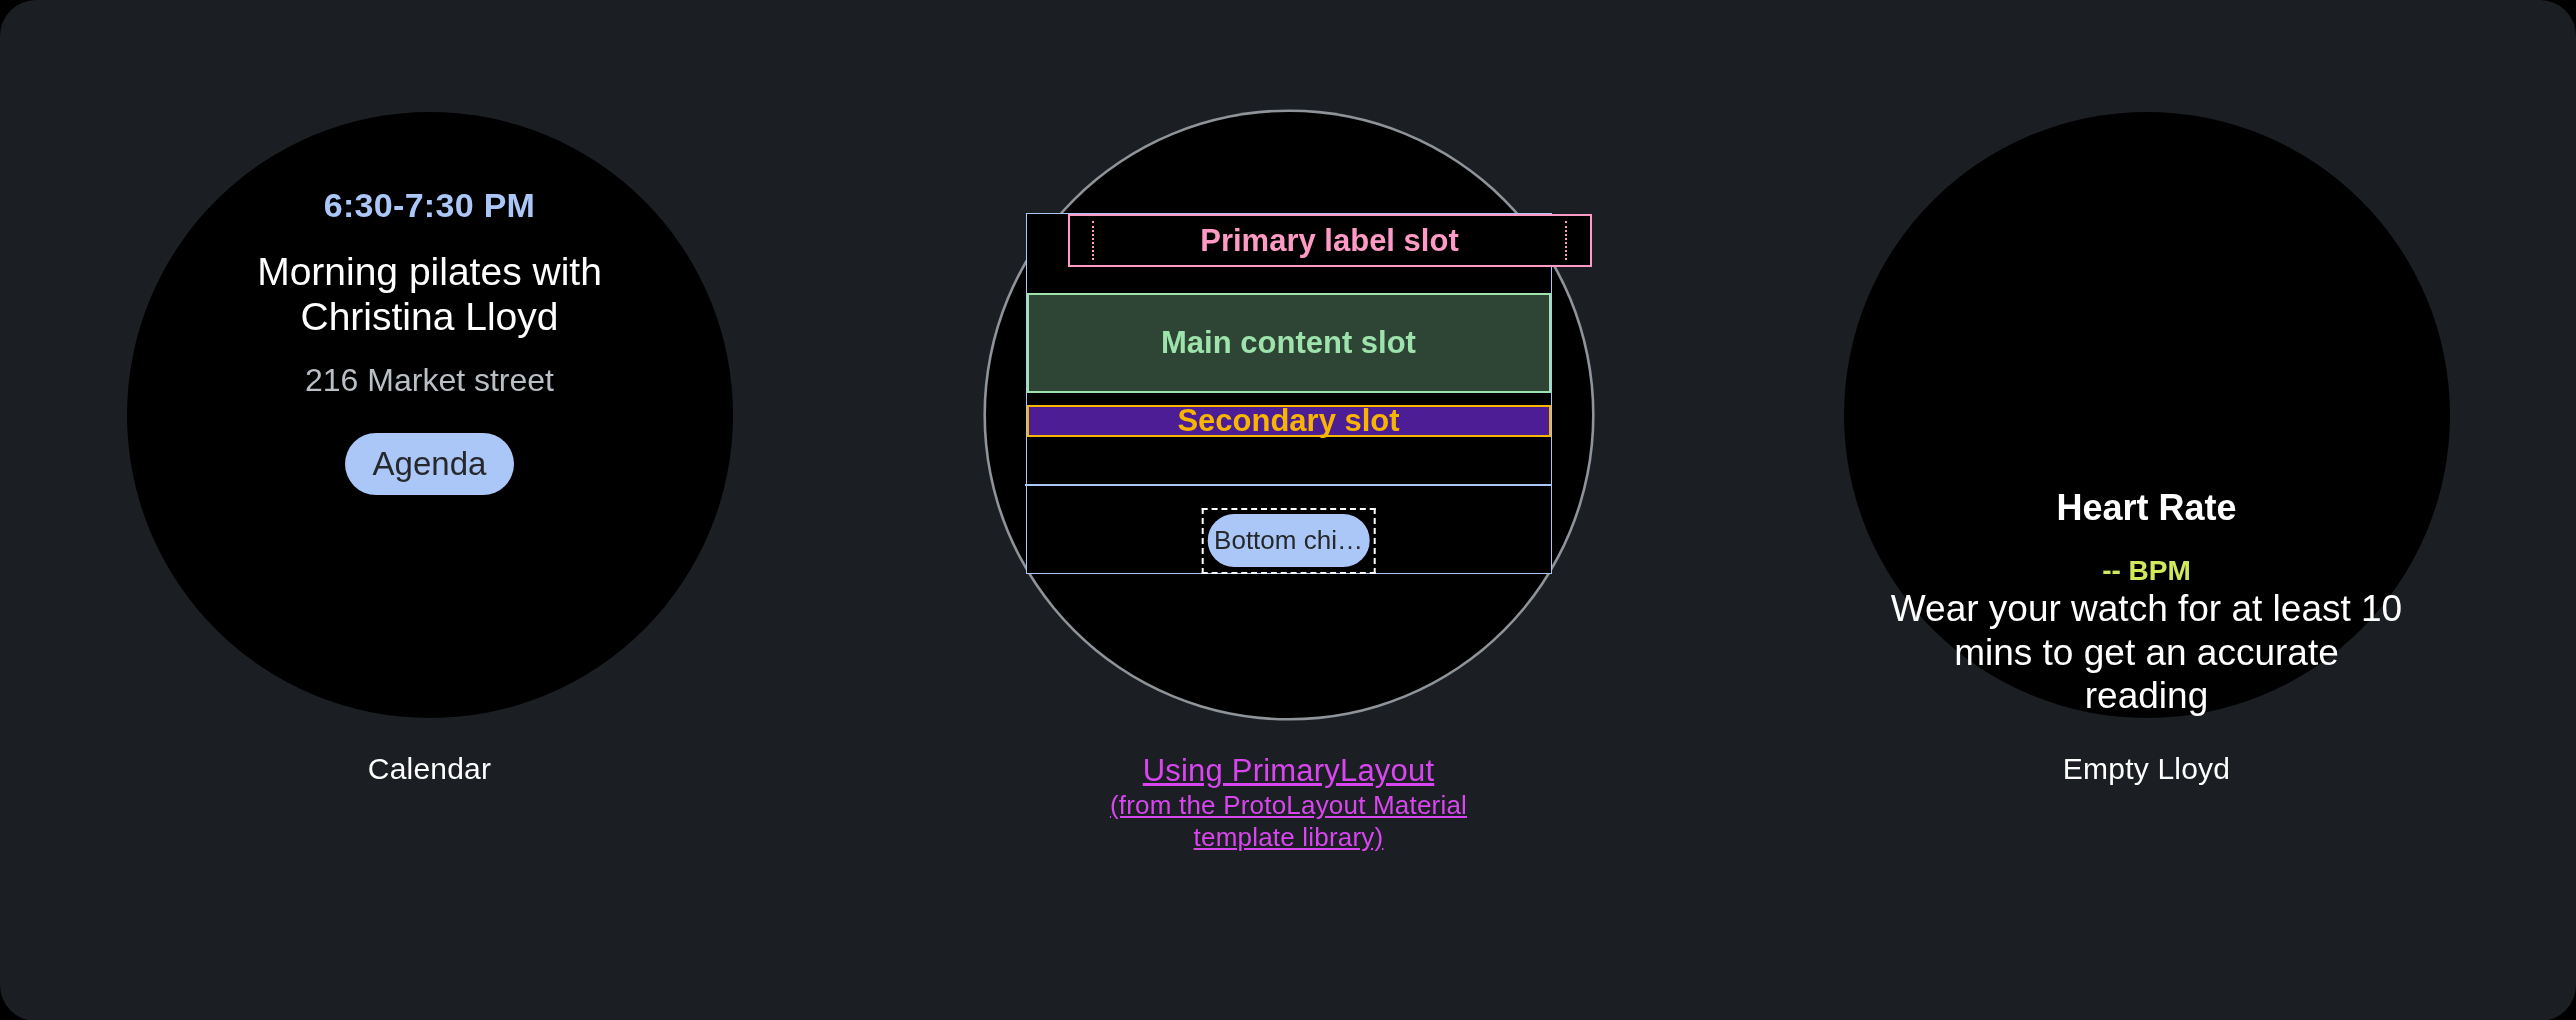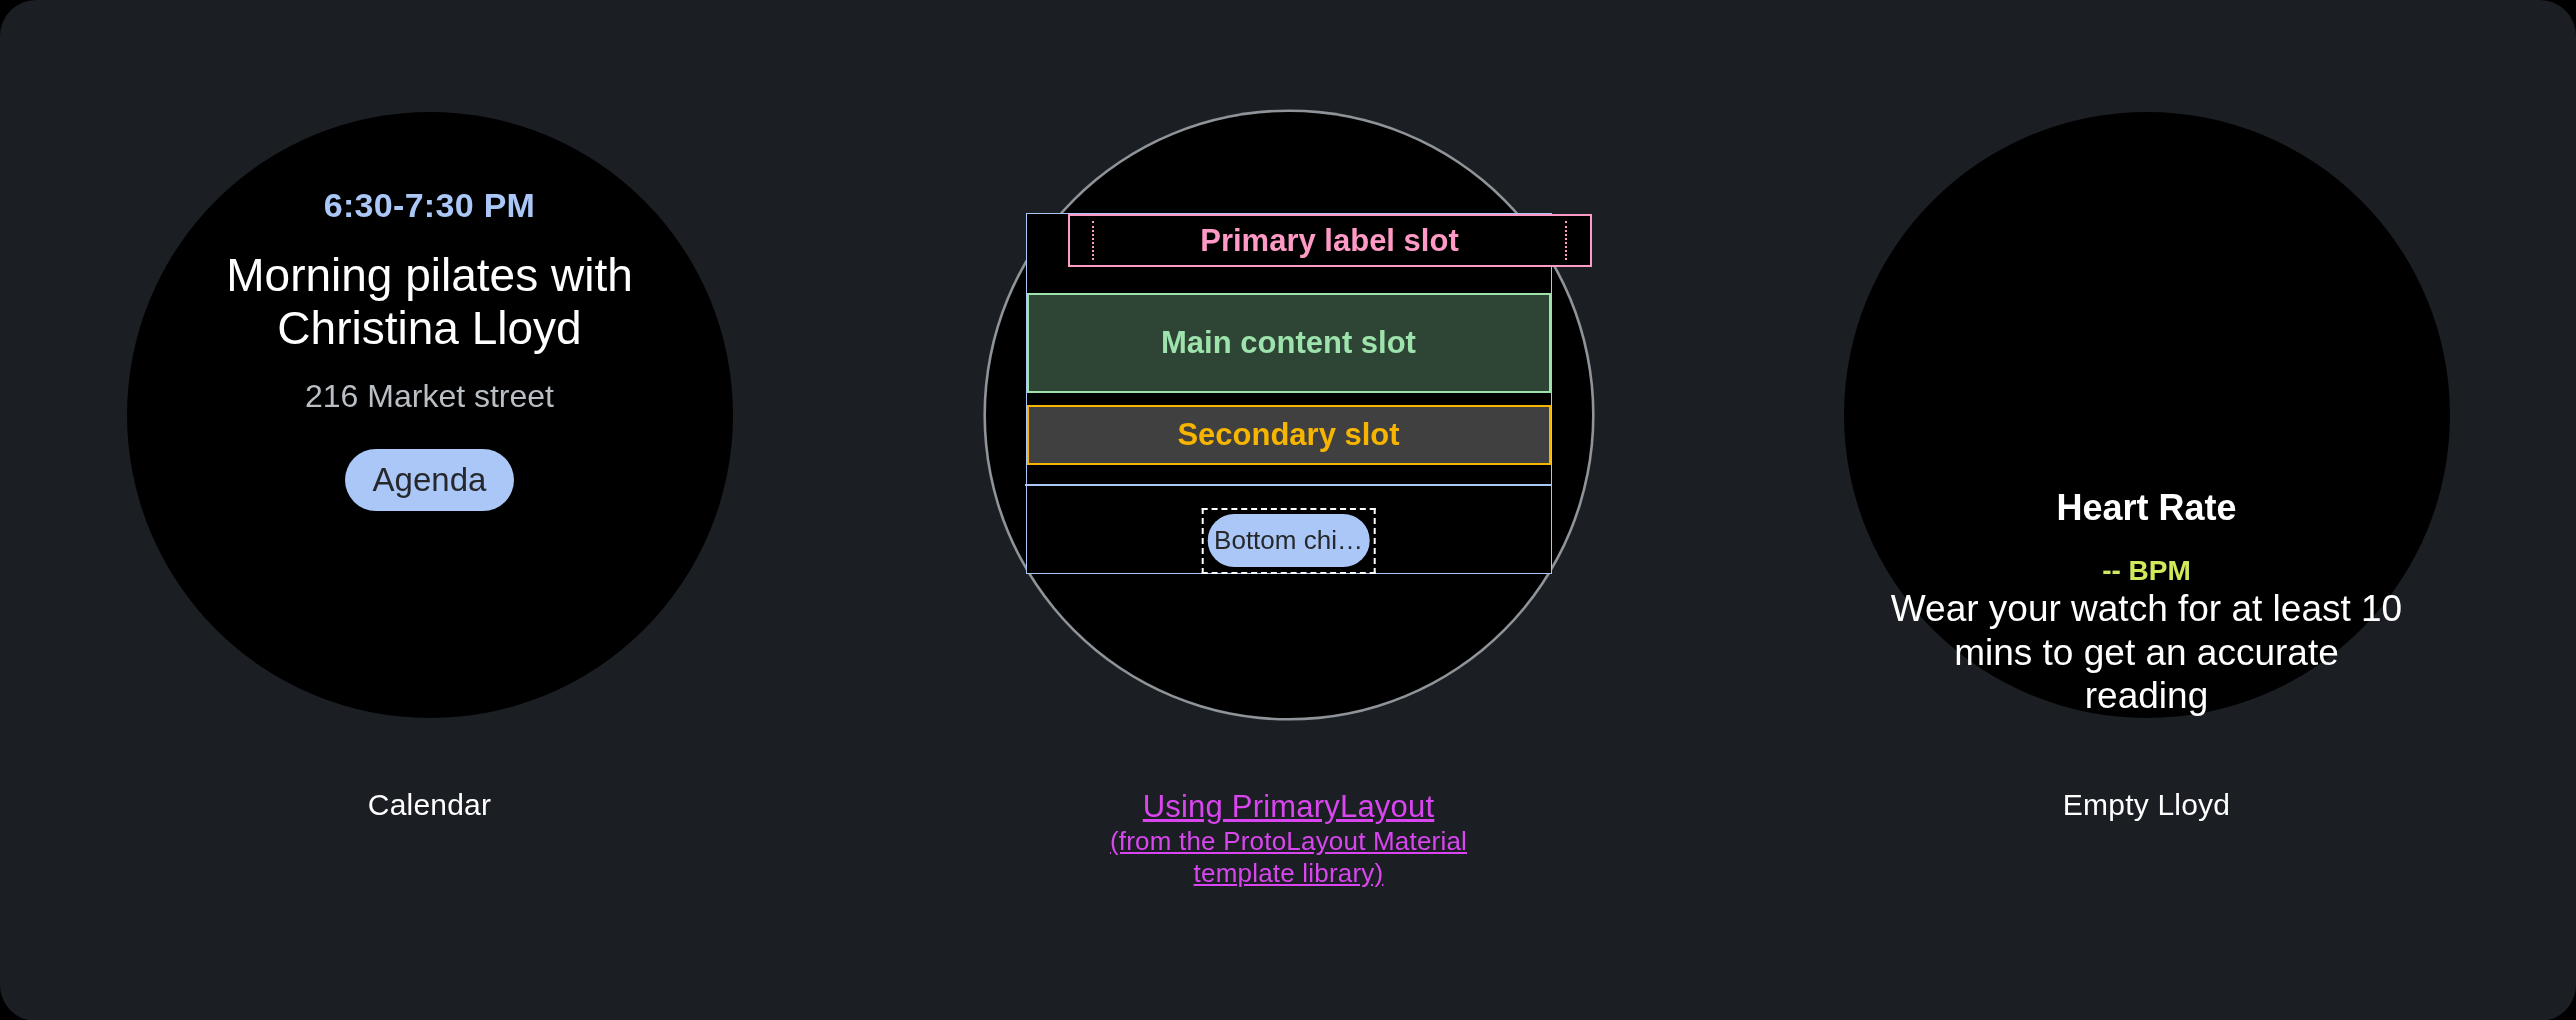--- a/index.html
+++ b/index.html
@@ -50,21 +50,20 @@
 
   .caption {
     position: absolute;
     left: 0;
     right: 0;
     top: 752px;
     text-align: center;
     font-size: 30px;
     color: #ffffff;
     letter-spacing: 0.2px;
-    margin-top: 36px;
   }
   .caption-mid {
     color: #d946ef;
     line-height: 1.22;
     text-decoration: underline;
   }
   .caption-mid .cap-head { font-size: 31px; }
   .caption-mid .cap-sub  { font-size: 26px; }
 
   
@@ -79,21 +78,21 @@
     box-sizing: border-box;
   }
   .cal-time {
     font-size: 34px;
     font-weight: 700;
     color: #aac7f8;
     letter-spacing: 0.3px;
   }
   .cal-title {
     margin-top: 24px;
-    font-size: 46px;
+    font-size: 39px;
     color: #ffffff;
     line-height: 1.16;
     text-align: center;
     max-width: 481px;
   }
   .cal-addr {
     margin-top: 22.4px;
     font-size: 32px;
     color: #b9bfc5;
   }
@@ -153,23 +152,23 @@
 
   .slot-main {
     top: 79px;
     height: 100px;
     border: 2.6px solid #9de3ab;
     background: #2e4536;
     color: #9de3ab;
   }
   .slot-secondary {
     top: 191px;
-    height: 60px;
+    height: 32px;
     border: 2.6px solid #f7b500;
-    background: #404040;
+    background: #4c1d95;
     color: #f7b500;
   }
   .divider-line {
     position: absolute;
     left: -1.7px;
     right: -1.7px;
     top: 270px;
     height: 1.7px;
     background: #aac7f8;
   }

